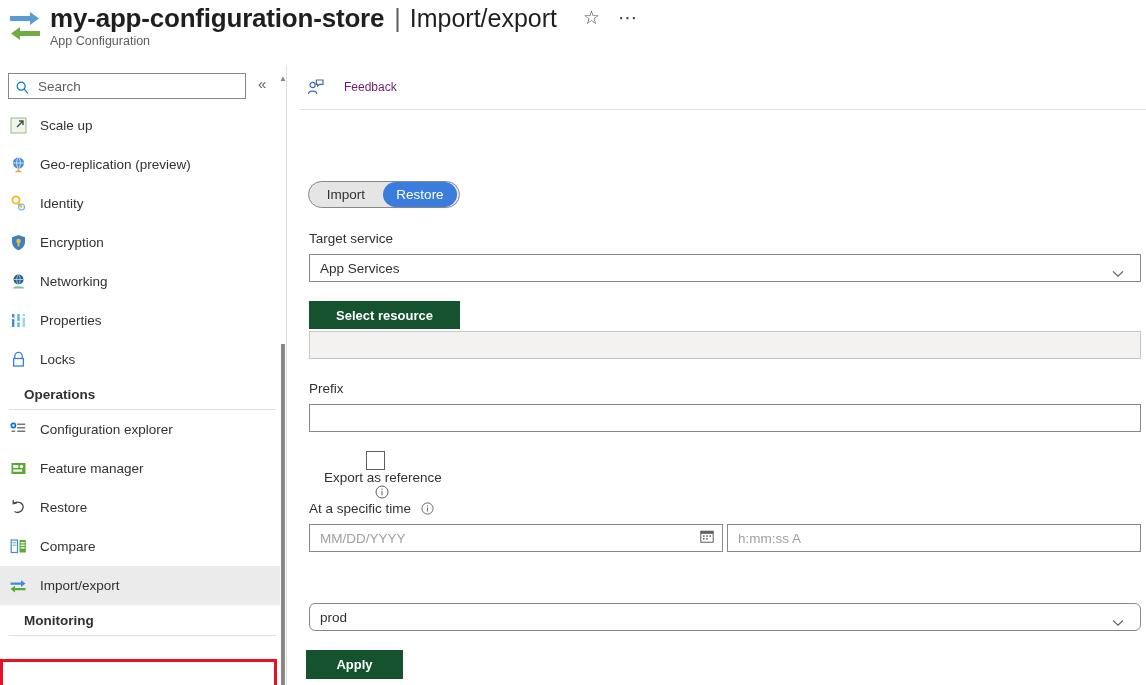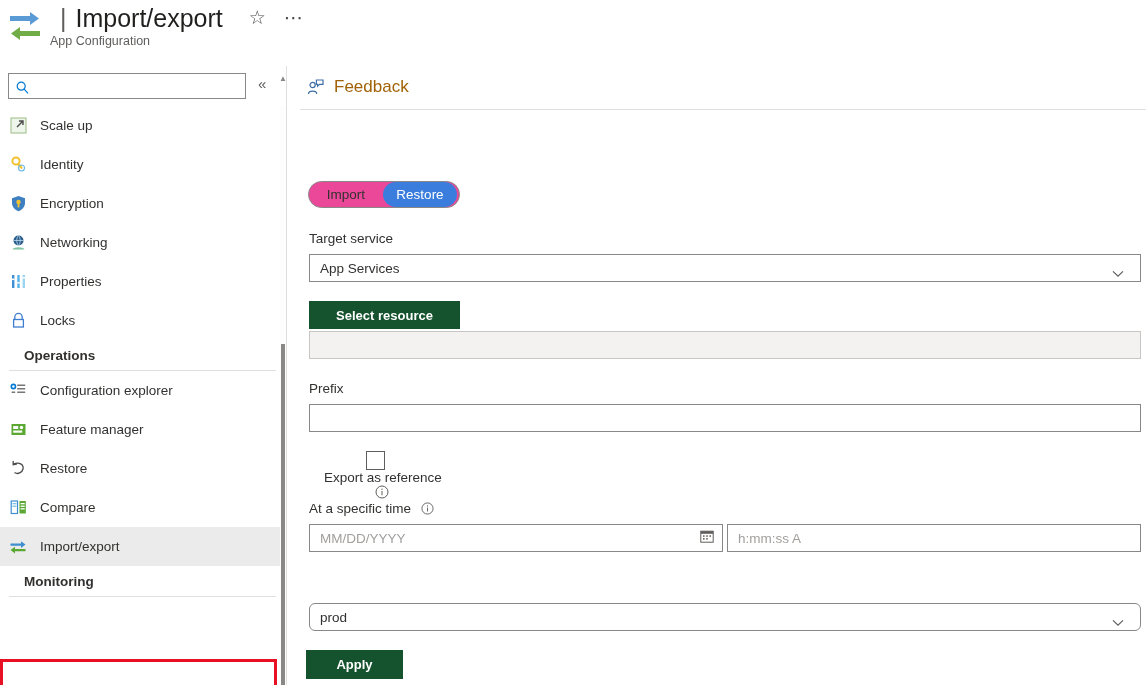--- a/index.html
+++ b/index.html
@@ -127,38 +127,38 @@
   
   #command-bar {
     position: absolute; left: 287px; top: 66px; width: 859px; height: 44px;
     background: #fff;
   }
   #feedback-btn {
     position: absolute; left: 20px; top: 9px; height: 24px;
     display: flex; align-items: center; cursor: pointer;
   }
   #feedback-icon { width: 17px; height: 17px; }
-  #feedback-label { margin-left: 10px; font-size: 17px; color: #a16207; }
+  #feedback-label { margin-left: 20px; font-size: 12px; color: #701a75; }
   #command-divider {
     position: absolute; left: 300px; top: 109px; width: 846px; height: 1px;
     background: #e1dfdd;
   }
 
   
   #main-form {
     position: absolute; left: 287px; top: 110px; width: 859px; height: 575px;
     background: #fff;
   }
 
   
   #mode-toggle {
     position: absolute; left: 21px; top: 71px;
     height: 27px; width: 152px;
     border: 1px solid #8a8886; border-radius: 14px;
-    display: flex; align-items: center; background: #ec4899;
+    display: flex; align-items: center; background: #e5e5e5;
     overflow: hidden;
   }
   .toggle-option {
     height: 25px; border-radius: 13px;
     display: flex; align-items: center; justify-content: center;
     font-size: 13.5px; cursor: pointer; user-select: none;
   }
   #toggle-import { width: 72px; color: #323130; margin-left: 1px; }
   #toggle-export {
     width: 74px; background: #3b7ddd; color: #ffffff;
@@ -220,56 +220,68 @@
 <div id="header">
 
   <div id="title-icon">
     <svg width="34" height="36" viewBox="0 0 34 36">
       <path d="M2 10 H22 V6 L31 12.5 L22 19 V15 H2 Z" fill="#5b9bd5"></path>
       <path d="M32 25 H12 V21 L3 27.5 L12 34 V30 H32 Z" fill="#70ad47"></path>
     </svg>
   </div>
 
   <div id="title-row">
+    <span id="resource-name">my-app-configuration-store</span>
     <span id="title-separator">|</span>
     <span id="page-subtitle">Import/export</span>
     <span id="favorite-icon">☆</span>
     <span id="more-icon">⋯</span>
   </div>
 
   <div id="resource-type">App Configuration</div>
 </div>
 
 <div id="left-panel">
 
   <div id="search-wrap">
     <span id="search-icon">
       <svg width="13" height="13" viewBox="0 0 13 13">
         <circle cx="5.2" cy="5.2" r="4" fill="none" stroke="#0078d4" stroke-width="1.2"></circle>
         <line x1="8.2" y1="8.2" x2="12" y2="12.3" stroke="#0078d4" stroke-width="1.2"></line>
       </svg>
     </span>
+    <input id="search-input" type="text" placeholder="Search" style="">
   </div>
 
   <div id="collapse-btn">«</div>
 
   <div id="nav-scroll-area">
 
     <div id="nav-scroll-up">▲</div>
 
     <div class="nav-item">
       <span class="nav-icon">
         <svg width="17" height="17" viewBox="0 0 17 17">
           <rect x="1" y="1" width="15" height="15" fill="#eef5ea" stroke="#9bbb85" stroke-width="1"></rect>
           <path d="M7 10 L13 4 M9 4 H13 V8" stroke="#4a4a4a" stroke-width="1.4" fill="none"></path>
         </svg>
       </span>
       <span class="nav-label">Scale up</span>
     </div>
 
+    <div class="nav-item">
+      <span class="nav-icon">
+        <svg width="17" height="17" viewBox="0 0 17 17">
+          <circle cx="8.5" cy="7" r="5.6" fill="#4a90d9"></circle>
+          <path d="M3 7 H14 M8.5 1.4 C6 4 6 10 8.5 12.6 M8.5 1.4 C11 4 11 10 8.5 12.6" stroke="#e8f1fa" stroke-width="0.8" fill="none"></path>
+          <path d="M8.5 12.6 V15 M5.5 15.5 H11.5" stroke="#e8a33d" stroke-width="1.5"></path>
+        </svg>
+      </span>
+      <span class="nav-label">Geo-replication (preview)</span>
+    </div>
 
     <div class="nav-item">
       <span class="nav-icon">
         <svg width="17" height="17" viewBox="0 0 17 17">
           <circle cx="6" cy="5" r="3.6" fill="none" stroke="#f2c230" stroke-width="2"></circle>
           <path d="M7.5 7.5 L12 12.5 M10 11 L11.5 9.5" stroke="#f2c230" stroke-width="2" fill="none"></path>
           <circle cx="11.5" cy="12" r="3" fill="none" stroke="#69b7e8" stroke-width="1.1"></circle>
         </svg>
       </span>
       <span class="nav-label">Identity</span>

